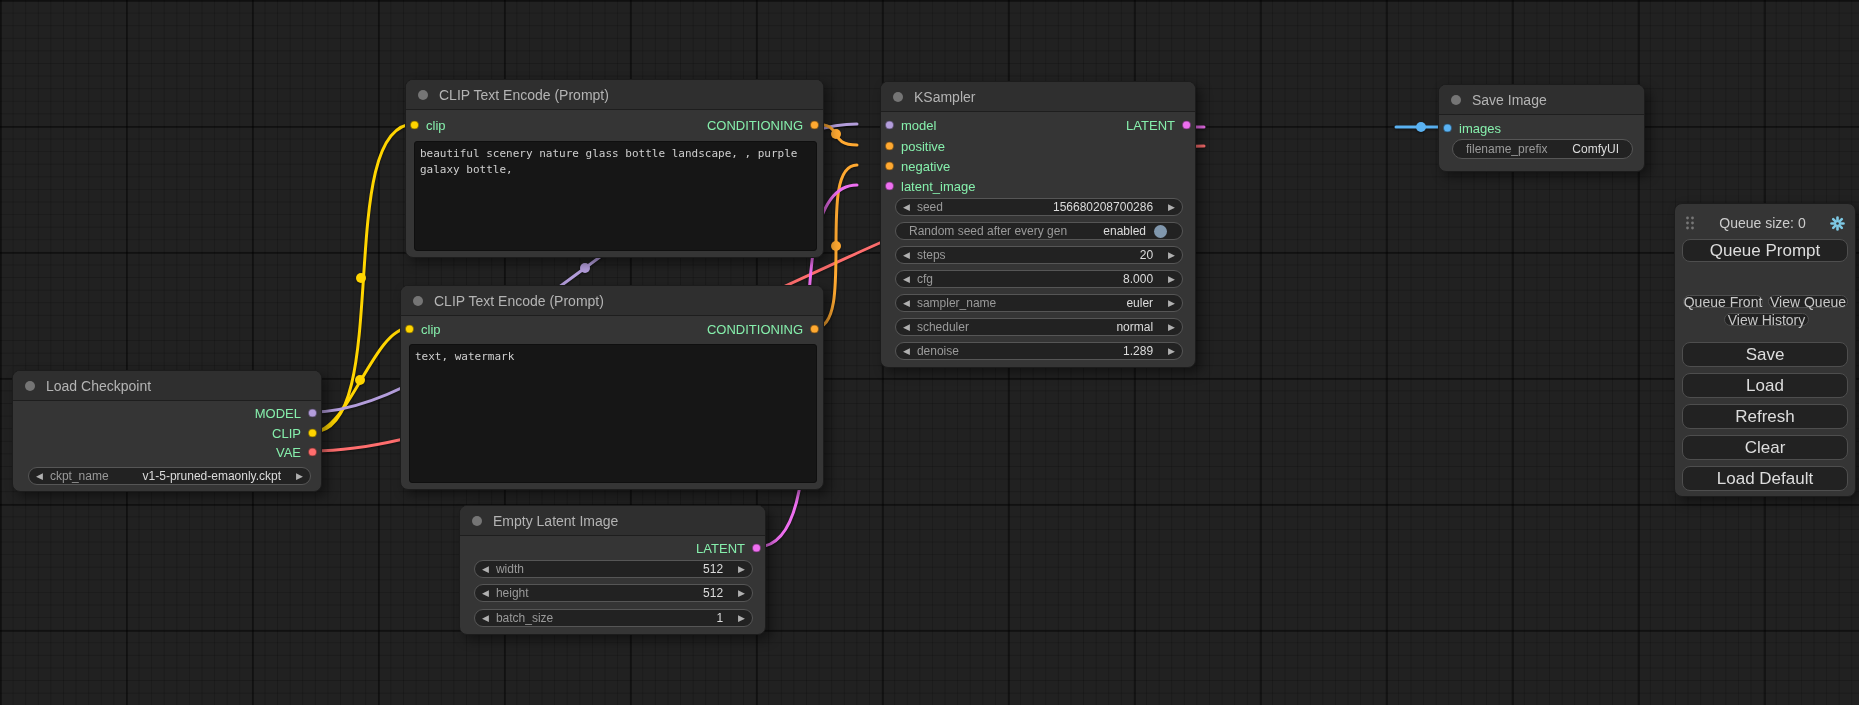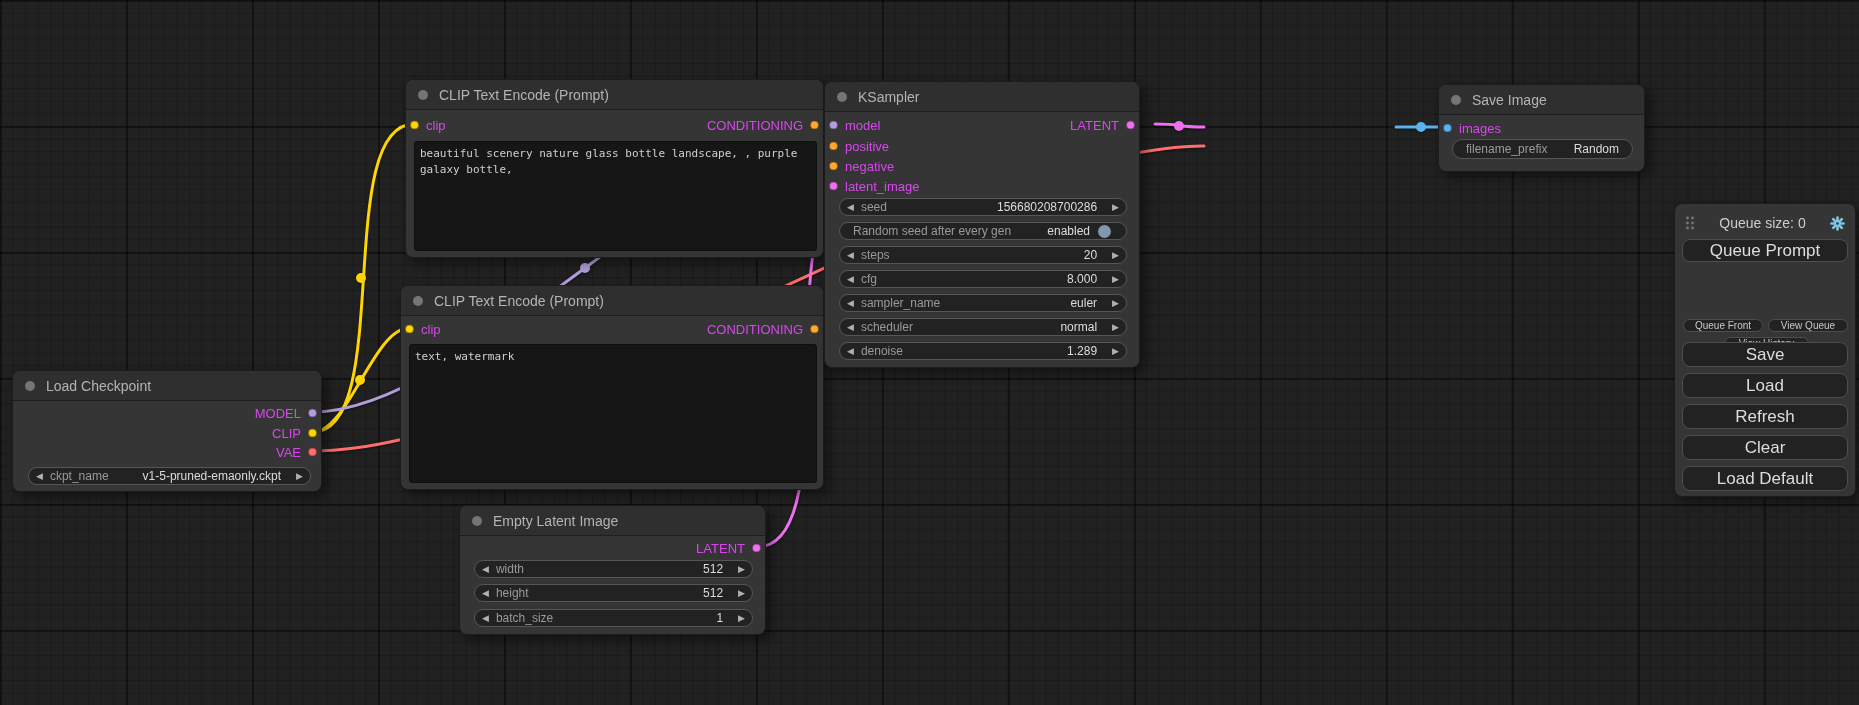--- a/index.html
+++ b/index.html
@@ -44,21 +44,21 @@
   .slot-row { position:absolute; left:0; right:0; height:20px; }
   .dot {
     position:absolute; top:50%; width:9px; height:9px;
     border-radius:50%; transform:translateY(-50%);
     border:1px solid rgba(0,0,0,0.45);
   }
   .dot.in  { left:4px; }
   .dot.out { right:4px; }
   .slot-label {
     position:absolute; top:50%; transform:translateY(-50%);
-    color:#d946ef; font-size:13px; white-space:nowrap;
+    color:#86efac; font-size:13px; white-space:nowrap;
   }
   .slot-label.in  { left:20px; }
   .slot-label.out { right:20px; }
 
   .widget {
     position:absolute; height:18px;
     background:#222222;
     border:1px solid #565656;
     border-radius:10px;
     display:flex; align-items:center;
@@ -99,21 +99,21 @@
     position:absolute; left:0; top:8px; right:0; height:22px;
     display:flex; align-items:center; padding:0 10px;
   }
   #queue-size { flex:1; text-align:center; font-size:14px; color:#cccccc; }
   .btn {
     position:absolute; left:7px; width:166px;
     background:#222222; border:1px solid #4e4e4e; border-radius:8px;
     color:#dddddd; display:flex; align-items:center; justify-content:center;
     font-size:17px; cursor:pointer; white-space:nowrap;
   }
-  .btn.small { font-size:10px; border-radius:8px; color:#c8c8c8;margin-top:24px; }
+  .btn.small { font-size:14px; border-radius:8px; color:#c8c8c8; }
   #extra-options-row {
     position:absolute; top:270px; left:0; right:0; height:16px;
     display:flex; align-items:center; justify-content:center; gap:7px;
     font-size:14px; color:#cccccc;
   }
   #extra-options-checkbox {
     width:12px; height:12px; background:var(--c-checkbox);
     border-radius:2px; cursor:pointer;
   }
 </style>
@@ -192,21 +192,21 @@
     </div>
     <div class="slot-row" style="top:33px">
       <span class="dot in" style="background:var(--c-clip)"></span>
       <span class="slot-label in">clip</span>
       <span class="slot-label out">CONDITIONING</span>
       <span class="dot out" style="background:var(--c-conditioning)"></span>
     </div>
     <textarea class="prompt-text" style="left: 8px; top: 58px; width: 408px; height: 139px;" spellcheck="false">text, watermark</textarea>
   </div>
 
-  <div class="node" style="left:824px;top:81px;width:316px;height:287px">
+  <div class="node" style="left:880px;top:81px;width:316px;height:287px">
     <div class="node-title">
       <span class="title-dot"></span>
       <span>KSampler</span>
     </div>
     <div class="slot-row" style="top:33px">
       <span class="dot in" style="background:var(--c-model)"></span>
       <span class="slot-label in">model</span>
       <span class="slot-label out">LATENT</span>
       <span class="dot out" style="background:var(--c-latent)"></span>
     </div>
@@ -279,21 +279,21 @@
       <span class="title-dot"></span>
       <span>Save Image</span>
     </div>
     <div class="slot-row" style="top:33px">
       <span class="dot in" style="background:var(--c-image)"></span>
       <span class="slot-label in">images</span>
     </div>
     <div class="widget no-arrows" style="left:13px;top:54px;width:181px;height:20px">
       <span class="wlabel">filename_prefix</span>
       <span class="spacer"></span>
-      <span class="wvalue" style="padding-right:0">Random</span>
+      <span class="wvalue" style="padding-right:0">ComfyUI</span>
     </div>
   </div>
 
   <div class="node" style="left:459px;top:505px;width:307px;height:130px">
     <div class="node-title">
       <span class="title-dot"></span>
       <span>Empty Latent Image</span>
     </div>
     <div class="slot-row" style="top:32px">
       <span class="slot-label out">LATENT</span>

